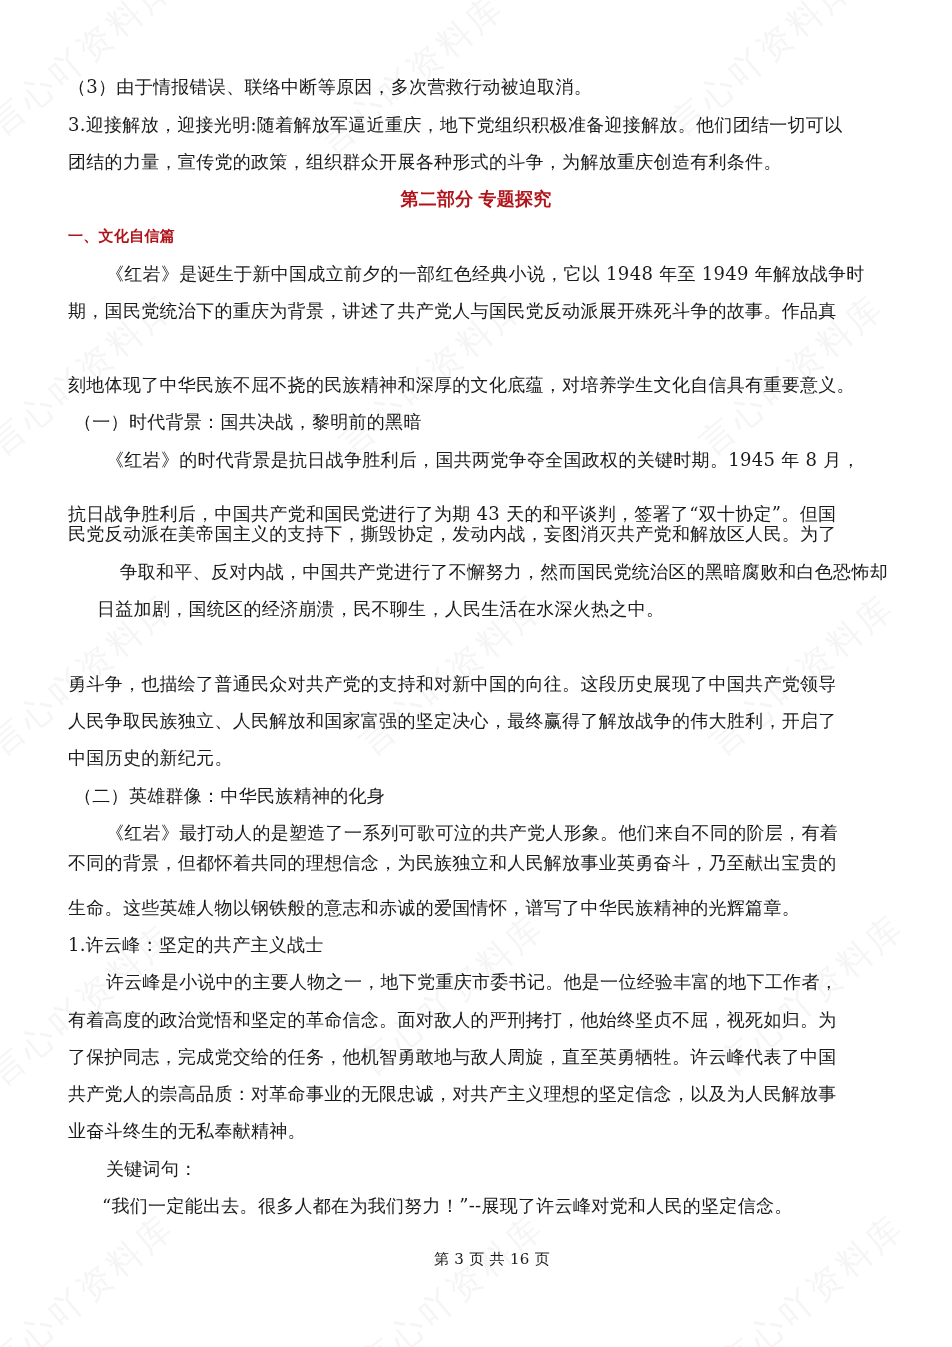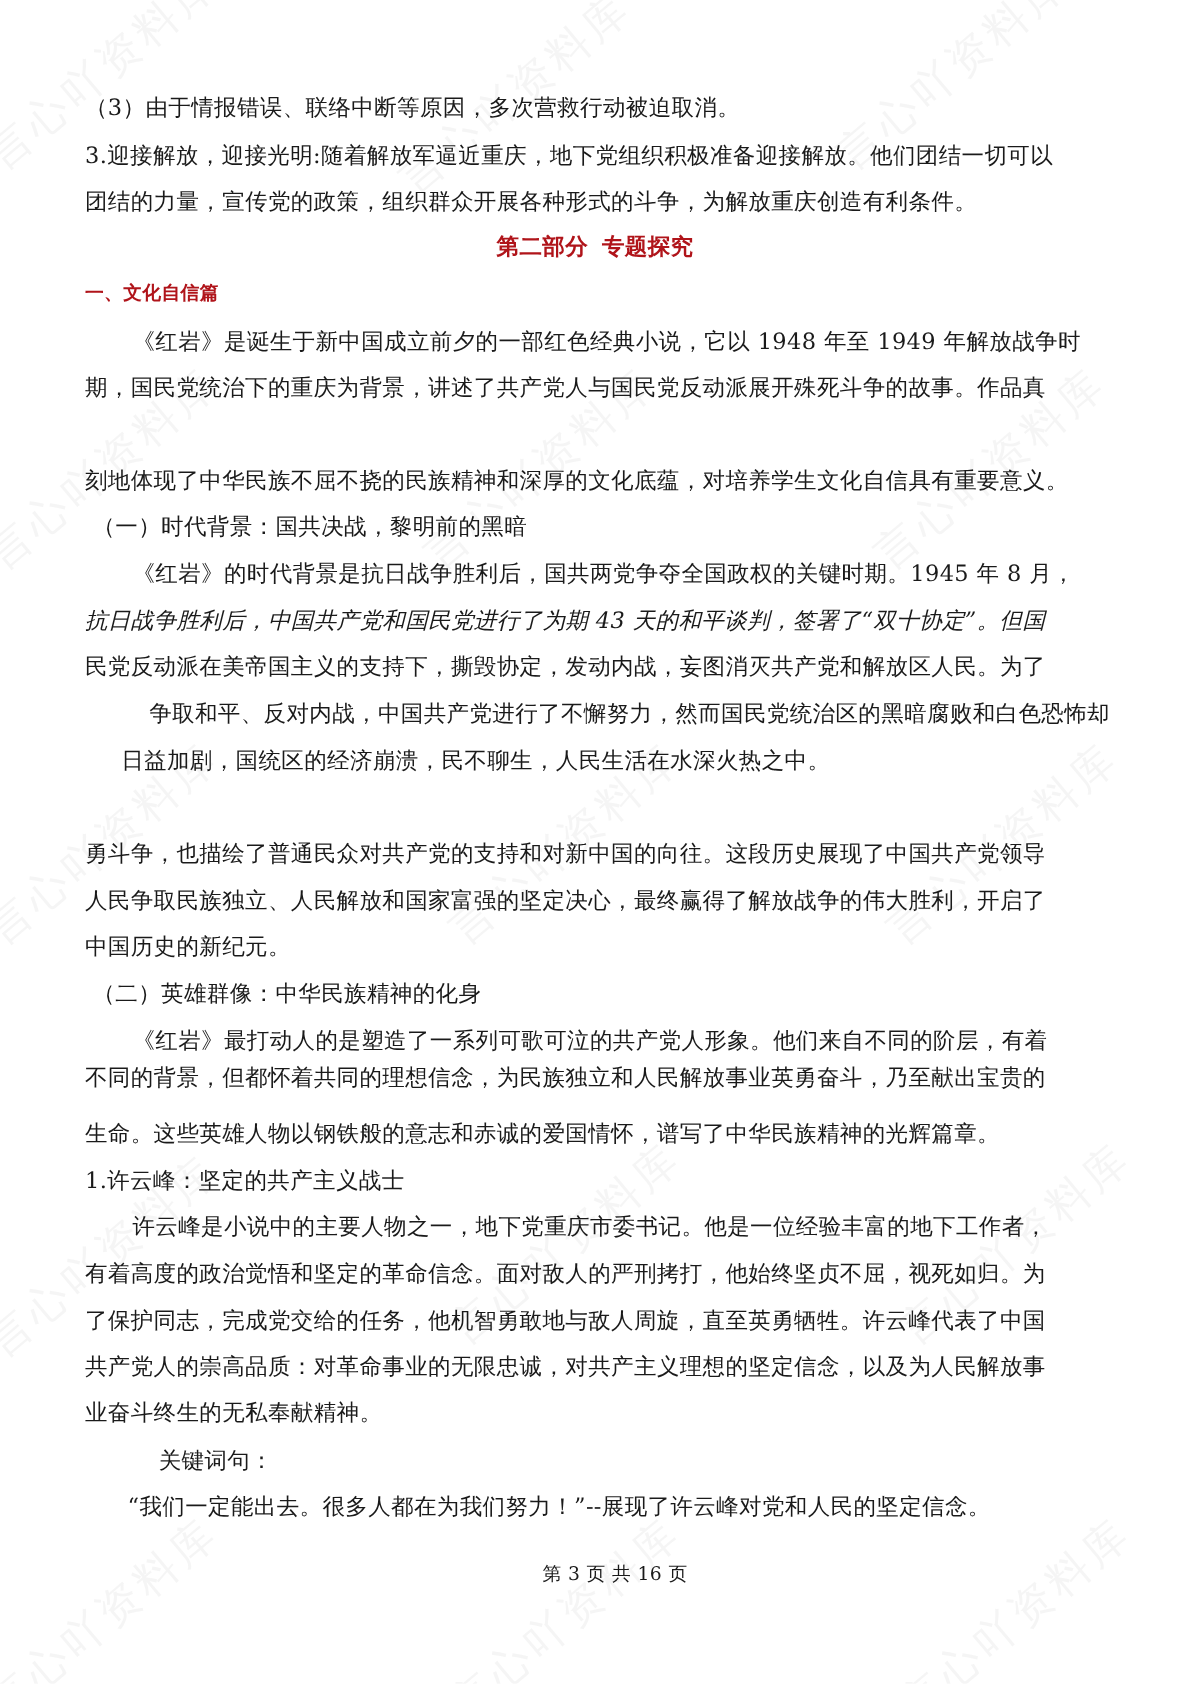--- a/index.html
+++ b/index.html
@@ -35,21 +35,21 @@
       left: 106px;
     }
     .center {
       left: 0;
       width: 952px;
       text-align: center;
     }
     .red-heading {
       color: #b0141a;
       font-weight: bold;
-      font-family: Liberation Mono, monospace;
+      font-family: Liberation Serif, serif;
     }
     .section-h {
       font-size: 15px;
     }
     .footer {
       font-size: 15px;
     }
     .watermark {
       position: absolute;
       font-size: 34px;
@@ -90,38 +90,38 @@
   <div class="line center red-heading" style="top:187px;">第二部分  专题探究</div>
 
   <div class="line red-heading section-h" style="top:224px;">一、文化自信篇</div>
 
   <div class="line indent" style="top:262px;">《红岩》是诞生于新中国成立前夕的一部红色经典小说，它以 1948 年至 1949 年解放战争时</div>
   <div class="line" style="top:299px;">期，国民党统治下的重庆为背景，讲述了共产党人与国民党反动派展开殊死斗争的故事。作品真</div>
   <div class="line" style="top:373px;">刻地体现了中华民族不屈不挠的民族精神和深厚的文化底蕴，对培养学生文化自信具有重要意义。</div>
 
   <div class="line" style="top:410px; left:74px;">（一）时代背景：国共决战，黎明前的黑暗</div>
   <div class="line indent" style="top:448px;">《红岩》的时代背景是抗日战争胜利后，国共两党争夺全国政权的关键时期。1945 年 8 月，</div>
-  <div class="line" style="top:485px;font-style:italic;">抗日战争胜利后，中国共产党和国民党进行了为期 43 天的和平谈判，签署了“双十协定”。但国</div>
+  <div class="line" style="top:502px;">抗日战争胜利后，中国共产党和国民党进行了为期 43 天的和平谈判，签署了“双十协定”。但国</div>
   <div class="line" style="top:522px;">民党反动派在美帝国主义的支持下，撕毁协定，发动内战，妄图消灭共产党和解放区人民。为了</div>
   <div class="line" style="top:560px;text-align:right;">争取和平、反对内战，中国共产党进行了不懈努力，然而国民党统治区的黑暗腐败和白色恐怖却</div>
   <div class="line" style="top:597px;margin-left:29px;">日益加剧，国统区的经济崩溃，民不聊生，人民生活在水深火热之中。</div>
 
   <div class="line" style="top:672px;">勇斗争，也描绘了普通民众对共产党的支持和对新中国的向往。这段历史展现了中国共产党领导</div>
   <div class="line" style="top:709px;">人民争取民族独立、人民解放和国家富强的坚定决心，最终赢得了解放战争的伟大胜利，开启了</div>
   <div class="line" style="top:746px;">中国历史的新纪元。</div>
 
   <div class="line" style="top:784px; left:74px;">（二）英雄群像：中华民族精神的化身</div>
   <div class="line indent" style="top:821px;">《红岩》最打动人的是塑造了一系列可歌可泣的共产党人形象。他们来自不同的阶层，有着</div>
   <div class="line" style="top:851px;">不同的背景，但都怀着共同的理想信念，为民族独立和人民解放事业英勇奋斗，乃至献出宝贵的</div>
   <div class="line" style="top:896px;">生命。这些英雄人物以钢铁般的意志和赤诚的爱国情怀，谱写了中华民族精神的光辉篇章。</div>
 
   <div class="line" style="top:933px;">1.许云峰：坚定的共产主义战士</div>
   <div class="line indent" style="top:970px;">许云峰是小说中的主要人物之一，地下党重庆市委书记。他是一位经验丰富的地下工作者，</div>
   <div class="line" style="top:1008px;">有着高度的政治觉悟和坚定的革命信念。面对敌人的严刑拷打，他始终坚贞不屈，视死如归。为</div>
   <div class="line" style="top:1045px;">了保护同志，完成党交给的任务，他机智勇敢地与敌人周旋，直至英勇牺牲。许云峰代表了中国</div>
   <div class="line" style="top:1082px;">共产党人的崇高品质：对革命事业的无限忠诚，对共产主义理想的坚定信念，以及为人民解放事</div>
   <div class="line" style="top:1119px;">业奋斗终生的无私奉献精神。</div>
 
-  <div class="line indent" style="top:1157px;margin-left:21px;">关键词句：</div>
+  <div class="line indent" style="top:1157px;">关键词句：</div>
   <div class="line" style="top:1194px; left:102px;">“我们一定能出去。很多人都在为我们努力！”--展现了许云峰对党和人民的坚定信念。</div>
 
   <div class="line center footer" style="top:1247px;padding-left:16px;">第 3 页 共 16 页</div>
 </div>
 
 </body></html>

